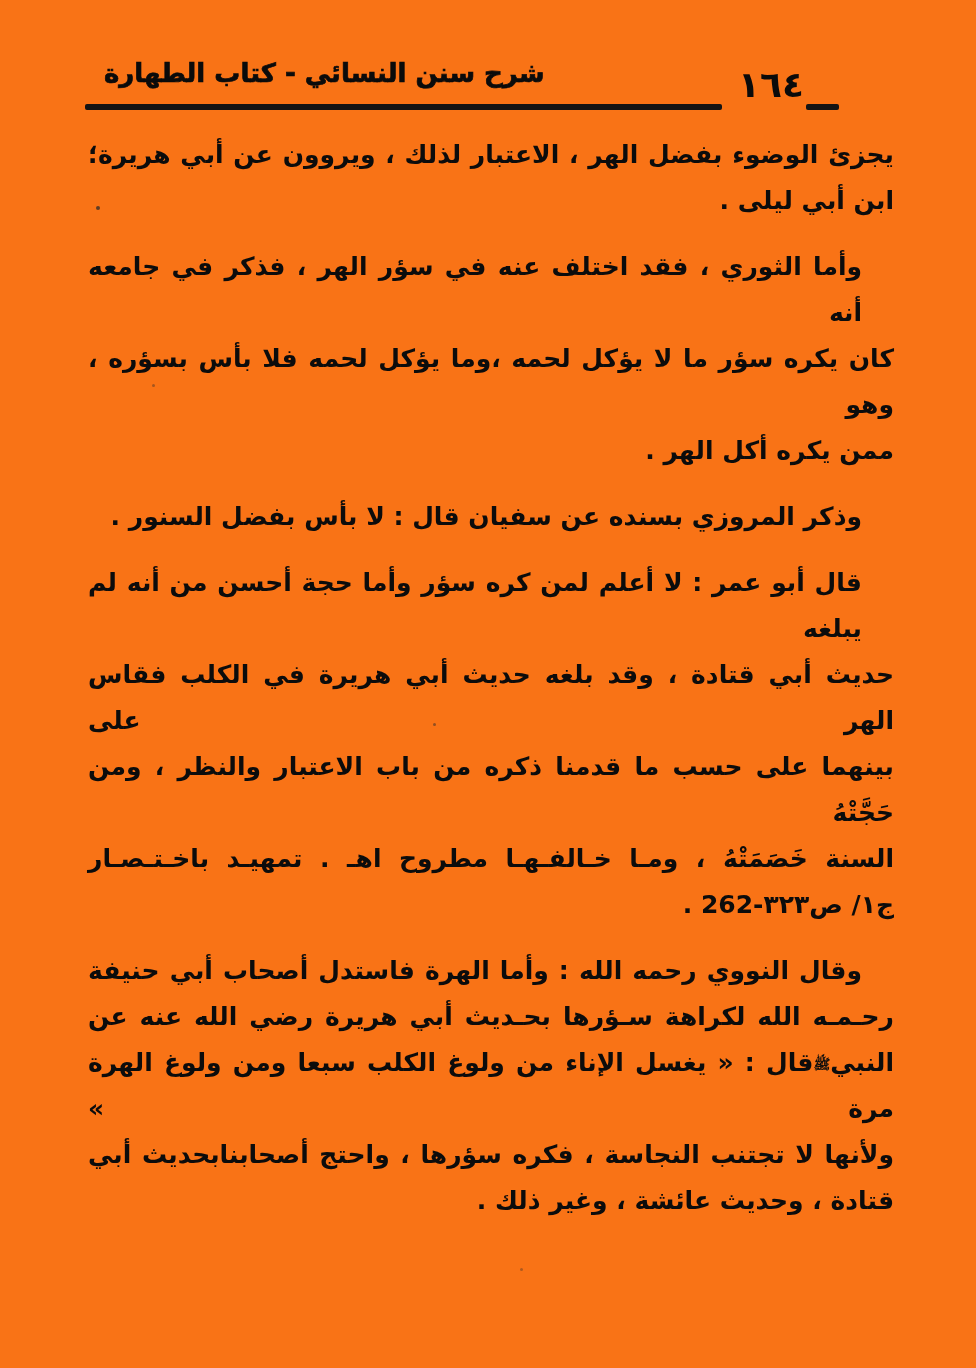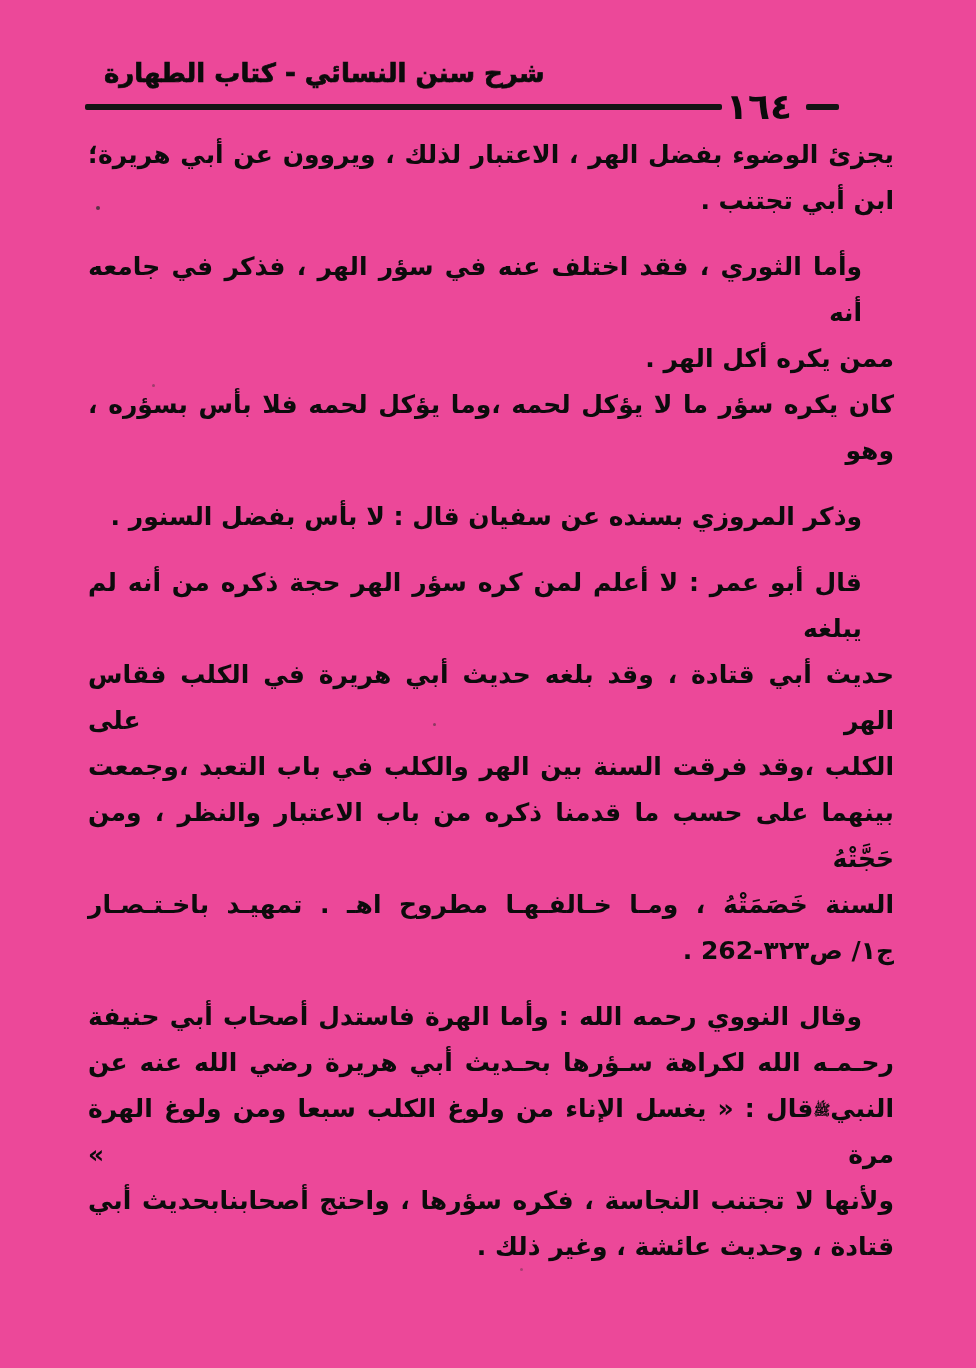--- a/index.html
+++ b/index.html
@@ -5,21 +5,21 @@
   html, body { margin: 0; padding: 0; }
   body {
     width: 976px; height: 1368px;
     background: #ffffff;
     position: relative;
     font-family: "DejaVu Sans", sans-serif;
     overflow: hidden;
   }
   .page {
     position: absolute; inset: 0;
-    background: #ec4899;
+    background: #f97316;
     color: #0b0b0b;
   }
   
   .header-title {
     position: absolute;
     top: 58px; left: 104px;
     direction: rtl;
     font-size: 26px;
     font-weight: bold;
     -webkit-text-stroke: 0.7px #0b0b0b;
@@ -29,23 +29,23 @@
   }
   .rule-long {
     position: absolute;
     top: 104px; left: 85px;
     width: 637px; height: 6px;
     background: #141414;
     border-radius: 2px;
   }
   .page-number {
     position: absolute;
-    top: 86px; left: 726px;
+    top: 64px; left: 726px;
     width: 78px;
-    text-align: left;
+    text-align: right;
     font-size: 36px;
     font-weight: bold;
     direction: rtl;
     color: #0b0b0b;
   }
   .rule-short {
     position: absolute;
     top: 104px; left: 806px;
     width: 33px; height: 6px;
     background: #141414;
@@ -91,37 +91,36 @@
 
   <div class="header-title">شرح سنن النسائي - كتاب الطهارة</div>
   <div class="rule-long"></div>
   <div class="page-number">١٦٤</div>
   <div class="rule-short"></div>
 
   <div class="body-text">
 
     <div class="par">
       <div class="ln just">يجزئ الوضوء بفضل الهر ، الاعتبار لذلك ، ويروون عن أبي هريرة؛</div>
-      <div class="ln end">ابن أبي تجتنب .</div>
+      <div class="ln end">ابن أبي ليلى .</div>
     </div>
 
     <div class="par">
       <div class="ln just ind">وأما الثوري ، فقد اختلف عنه في سؤر الهر ، فذكر في جامعه أنه</div>
+      <div class="ln just">كان يكره سؤر ما لا يؤكل لحمه ،وما يؤكل لحمه فلا بأس بسؤره ، وهو</div>
       <div class="ln end">ممن يكره أكل الهر .</div>
-      <div class="ln just">كان يكره سؤر ما لا يؤكل لحمه ،وما يؤكل لحمه فلا بأس بسؤره ، وهو</div>
     </div>
 
     <div class="par">
       <div class="ln end ind">وذكر المروزي بسنده عن سفيان قال : لا بأس بفضل السنور .</div>
     </div>
 
     <div class="par">
-      <div class="ln just ind">قال أبو عمر : لا أعلم لمن كره سؤر الهر حجة ذكره من أنه لم يبلغه</div>
+      <div class="ln just ind">قال أبو عمر : لا أعلم لمن كره سؤر وأما حجة أحسن من أنه لم يبلغه</div>
       <div class="ln just">حديث أبي قتادة ، وقد بلغه حديث أبي هريرة في الكلب فقاس الهر على</div>
-      <div class="ln just">الكلب ،وقد فرقت السنة بين الهر والكلب في باب التعبد ،وجمعت</div>
       <div class="ln just">بينهما على حسب ما قدمنا ذكره من باب الاعتبار والنظر ، ومن حَجَّتْهُ</div>
       <div class="ln just">السنة خَصَمَتْهُ ، ومـا خـالفـهـا مطروح اهـ . تمهيـد باخـتـصـار</div>
       <div class="ln end ref">ج١/ ص٣٢٣-262 .</div>
     </div>
 
     <div class="par">
       <div class="ln just ind">وقال النووي رحمه الله : وأما الهرة فاستدل أصحاب أبي حنيفة</div>
       <div class="ln just">رحـمـه الله لكراهة سـؤرها بحـديث أبي هريرة رضي الله عنه عن</div>
       <div class="ln just"><span>النبي</span><span class="saw">ﷺ</span><span>قال : « يغسل الإناء من ولوغ الكلب سبعا ومن ولوغ الهرة مرة »</span></div>
       <div class="ln just">ولأنها لا تجتنب النجاسة ، فكره سؤرها ، واحتج أصحابنابحديث أبي</div>

